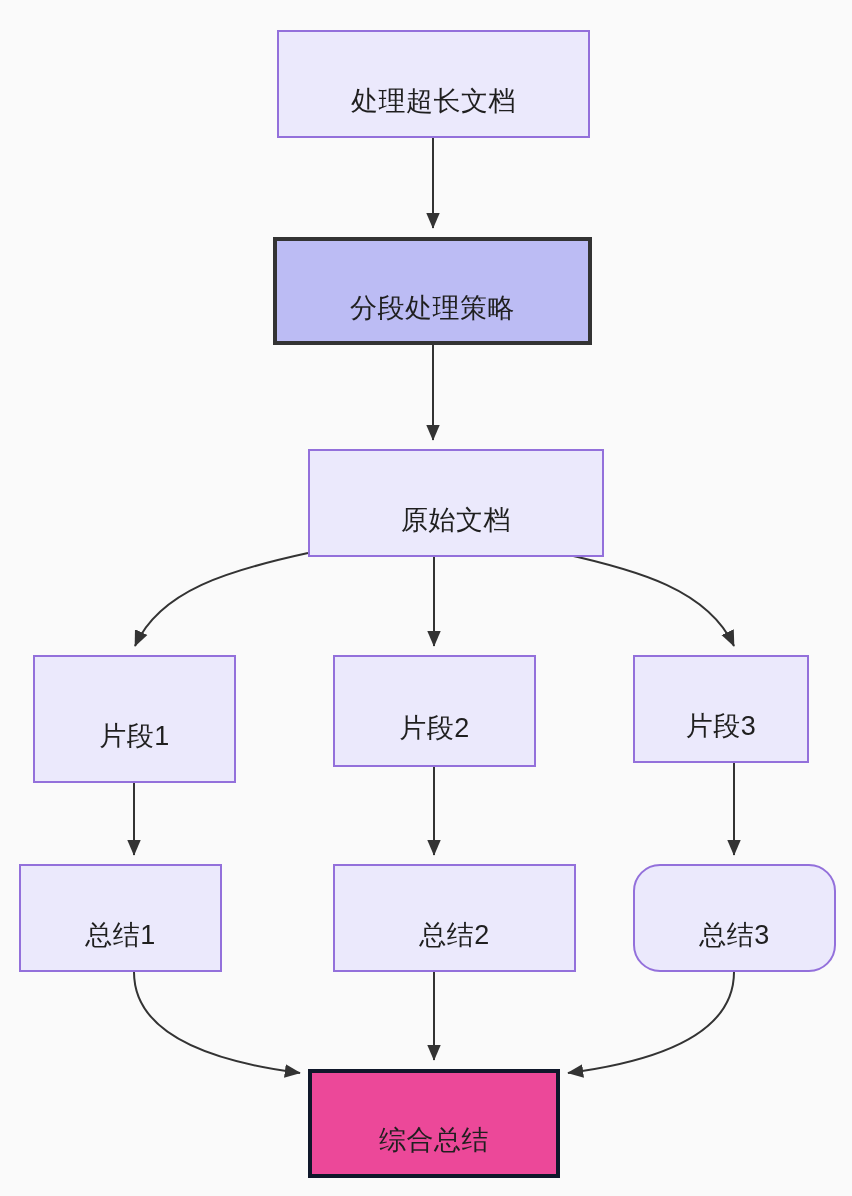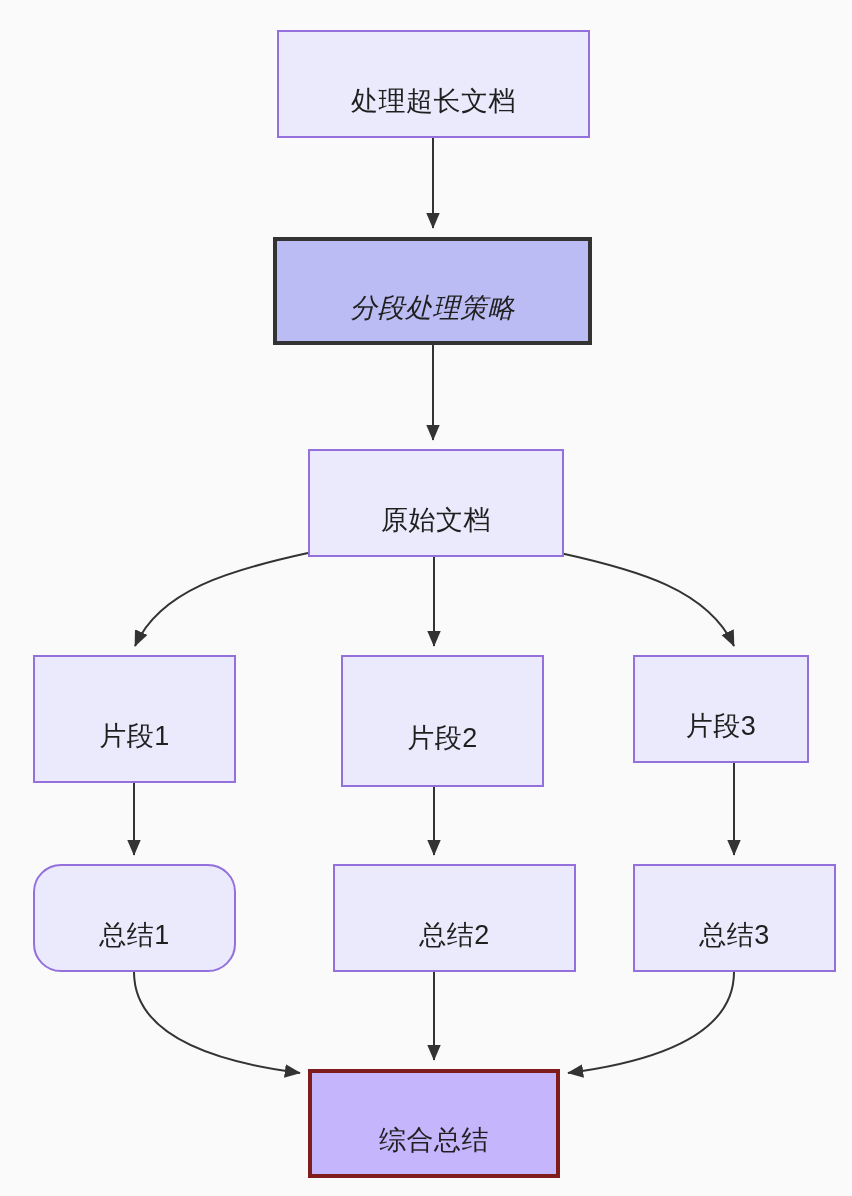--- a/index.html
+++ b/index.html
@@ -35,36 +35,35 @@
     white-space:nowrap;
     margin-top:34px;
   }
   .node-plain {
     background:#ebe9fc;
     border:2px solid #9370db;
   }
   .node-highlight {
     background:#bcbcf4;
     border:4px solid #333333;
-    font-style:italic;
   }
   .node-final {
-    background:#c4b5fd;
-    border:4px solid #7f1d1d;
+    background:#ec4899;
+    border:4px solid #0f172a;
   }
   
   #node-doc      { left:277px; top:30px;   width:313px; height:108px; }
   #node-strategy { left:273px; top:237px;  width:319px; height:108px; }
-  #node-source   { left:308px; top:449px;  width:256px; height:108px; }
+  #node-source   { left:308px; top:449px;  width:296px; height:108px; }
   #node-seg-1    { left:33px;  top:655px;  width:203px; height:128px; }
-  #node-seg-2    { left:341px; top:655px;  width:203px; height:132px; }
+  #node-seg-2    { left:333px; top:655px;  width:203px; height:112px; }
   #node-seg-3    { left:633px; top:655px;  width:176px; height:108px; }
-  #node-sum-1    { left:33px;  top:864px;  width:203px; height:108px;border-radius:28px; }
+  #node-sum-1    { left:19px;  top:864px;  width:203px; height:108px; }
   #node-sum-2    { left:333px; top:864px;  width:243px; height:108px; }
-  #node-sum-3    { left:633px; top:864px;  width:203px; height:108px; }
+  #node-sum-3    { left:633px; top:864px;  width:203px; height:108px;border-radius:27px; }
   #node-final    { left:308px; top:1069px; width:252px; height:109px; }
 </style>
 </head>
 <body>
 
 <div id="diagram">
 
   <svg id="edges" viewBox="0 0 852 1196" width="852" height="1196">
     <defs>
       <marker id="arrowhead" markerWidth="9" markerHeight="9" refX="7.6" refY="4" orient="auto" markerUnits="strokeWidth">

